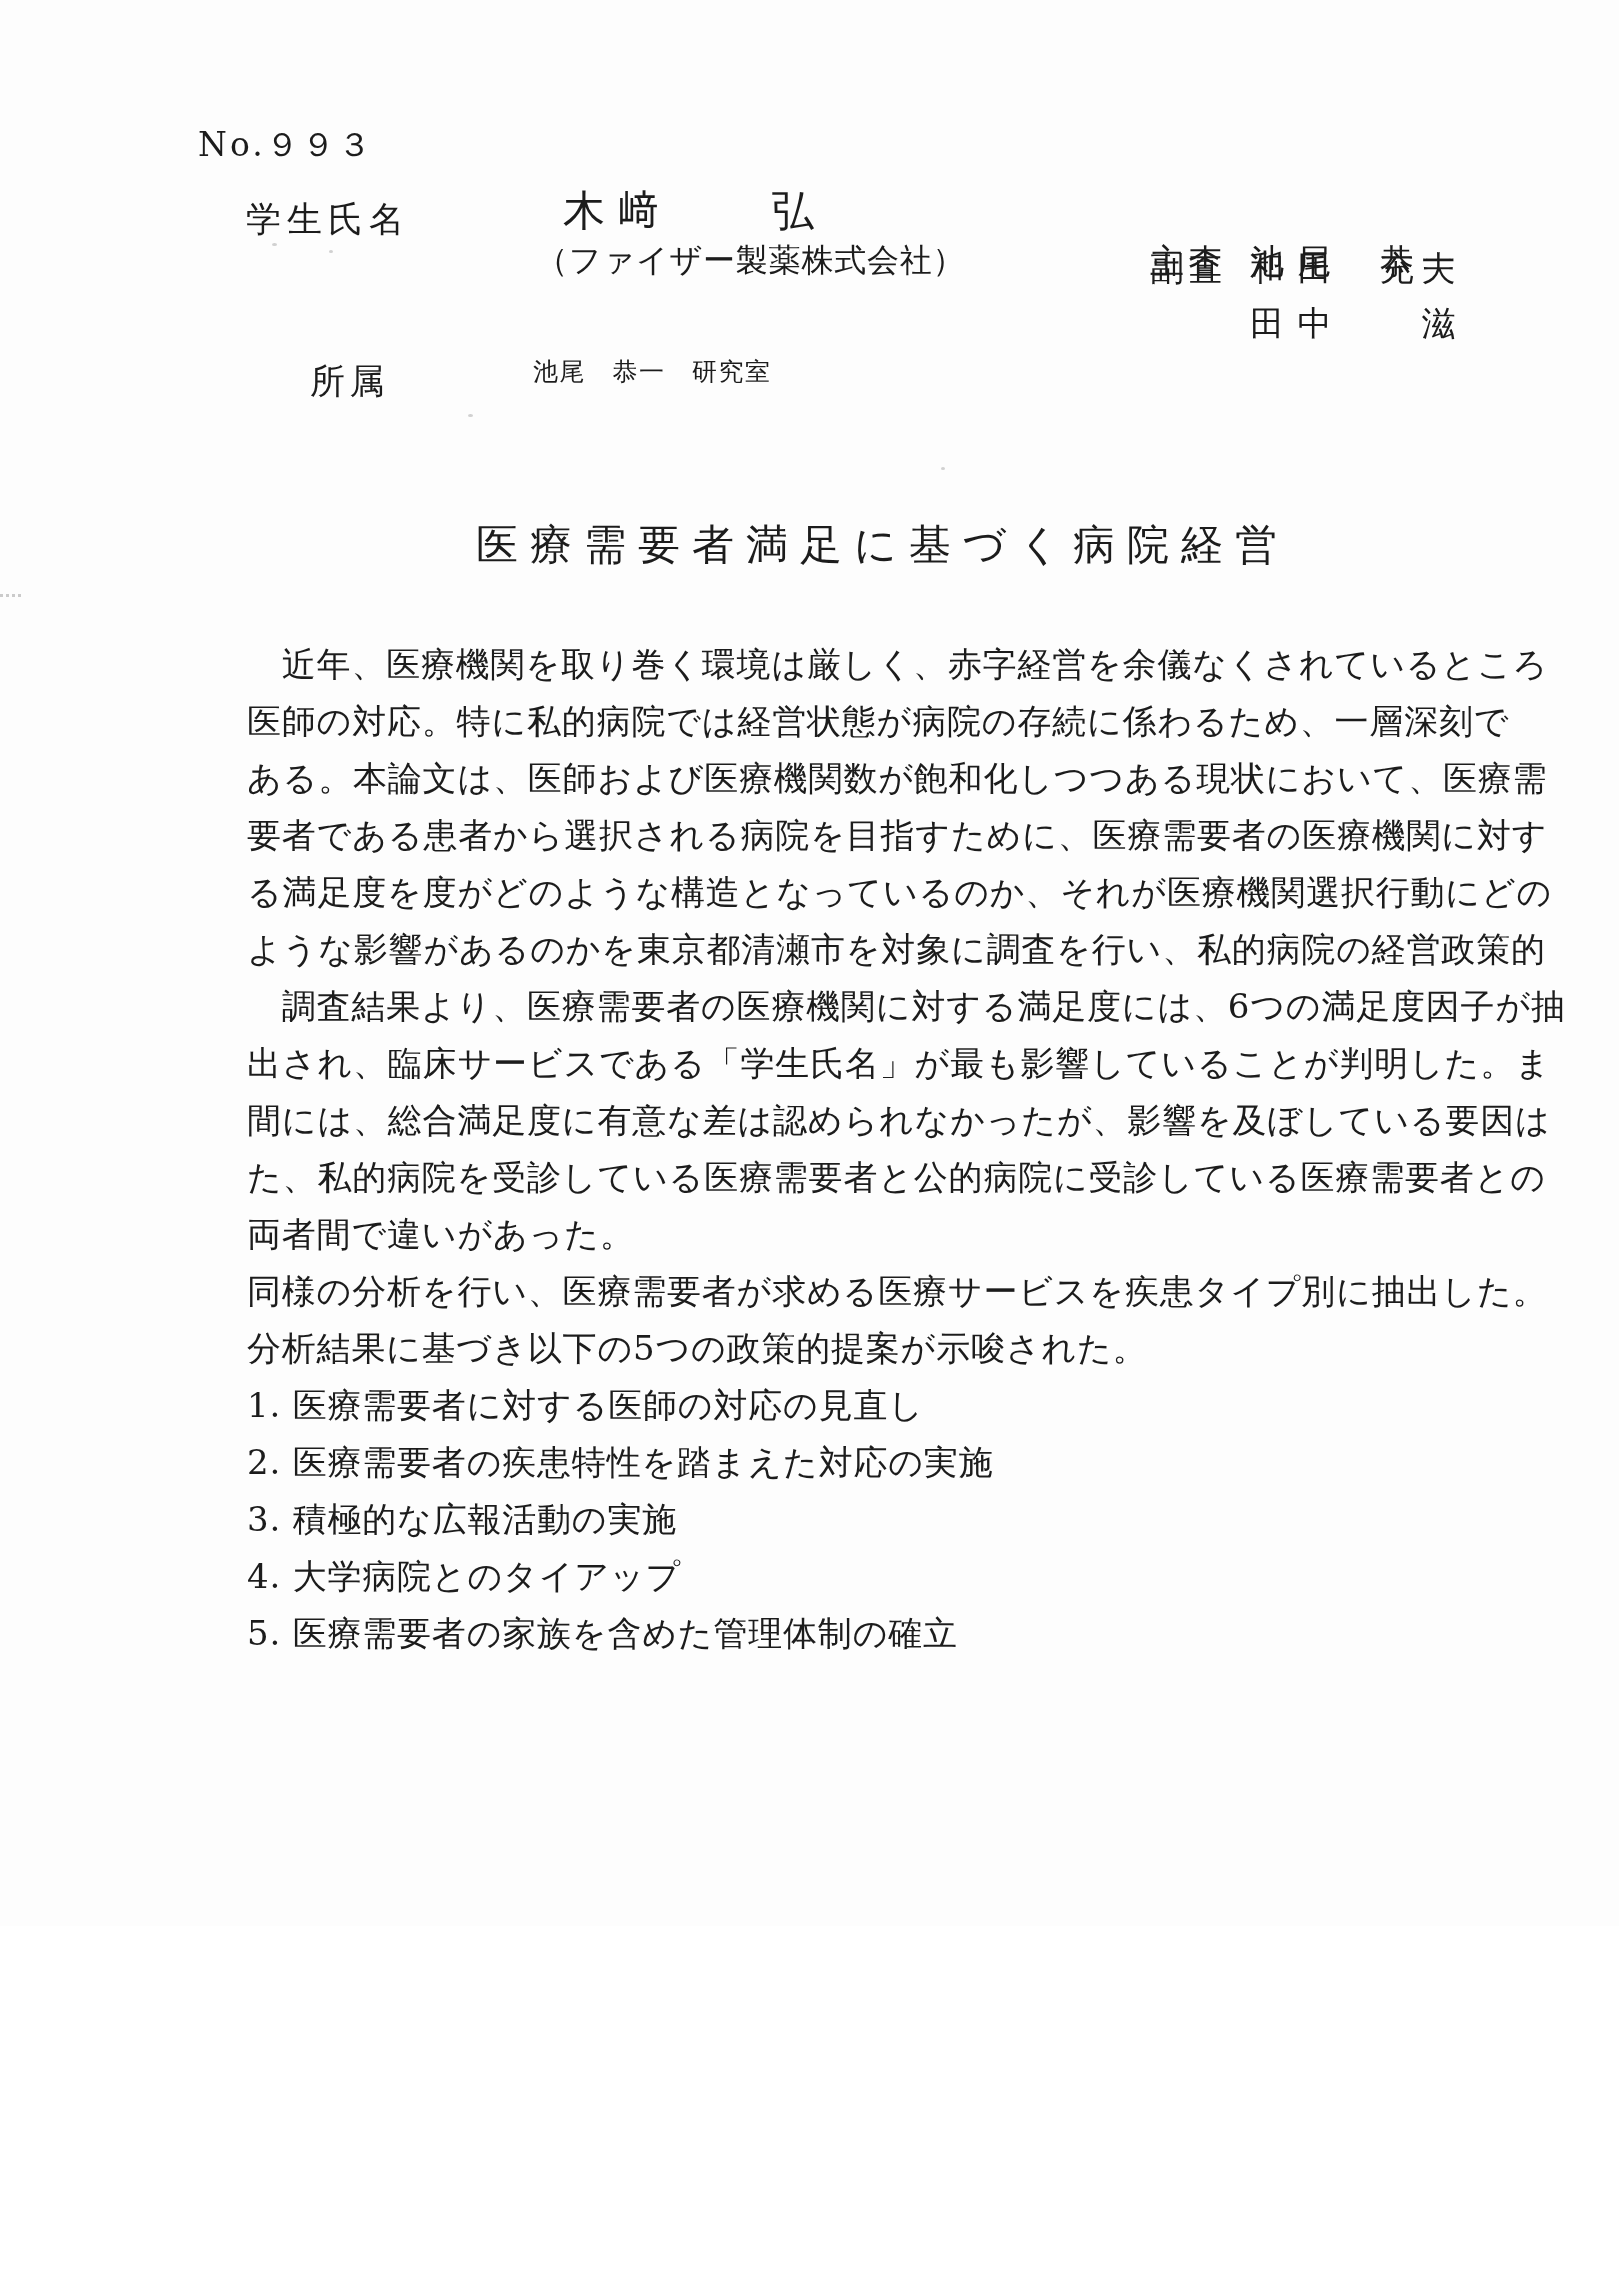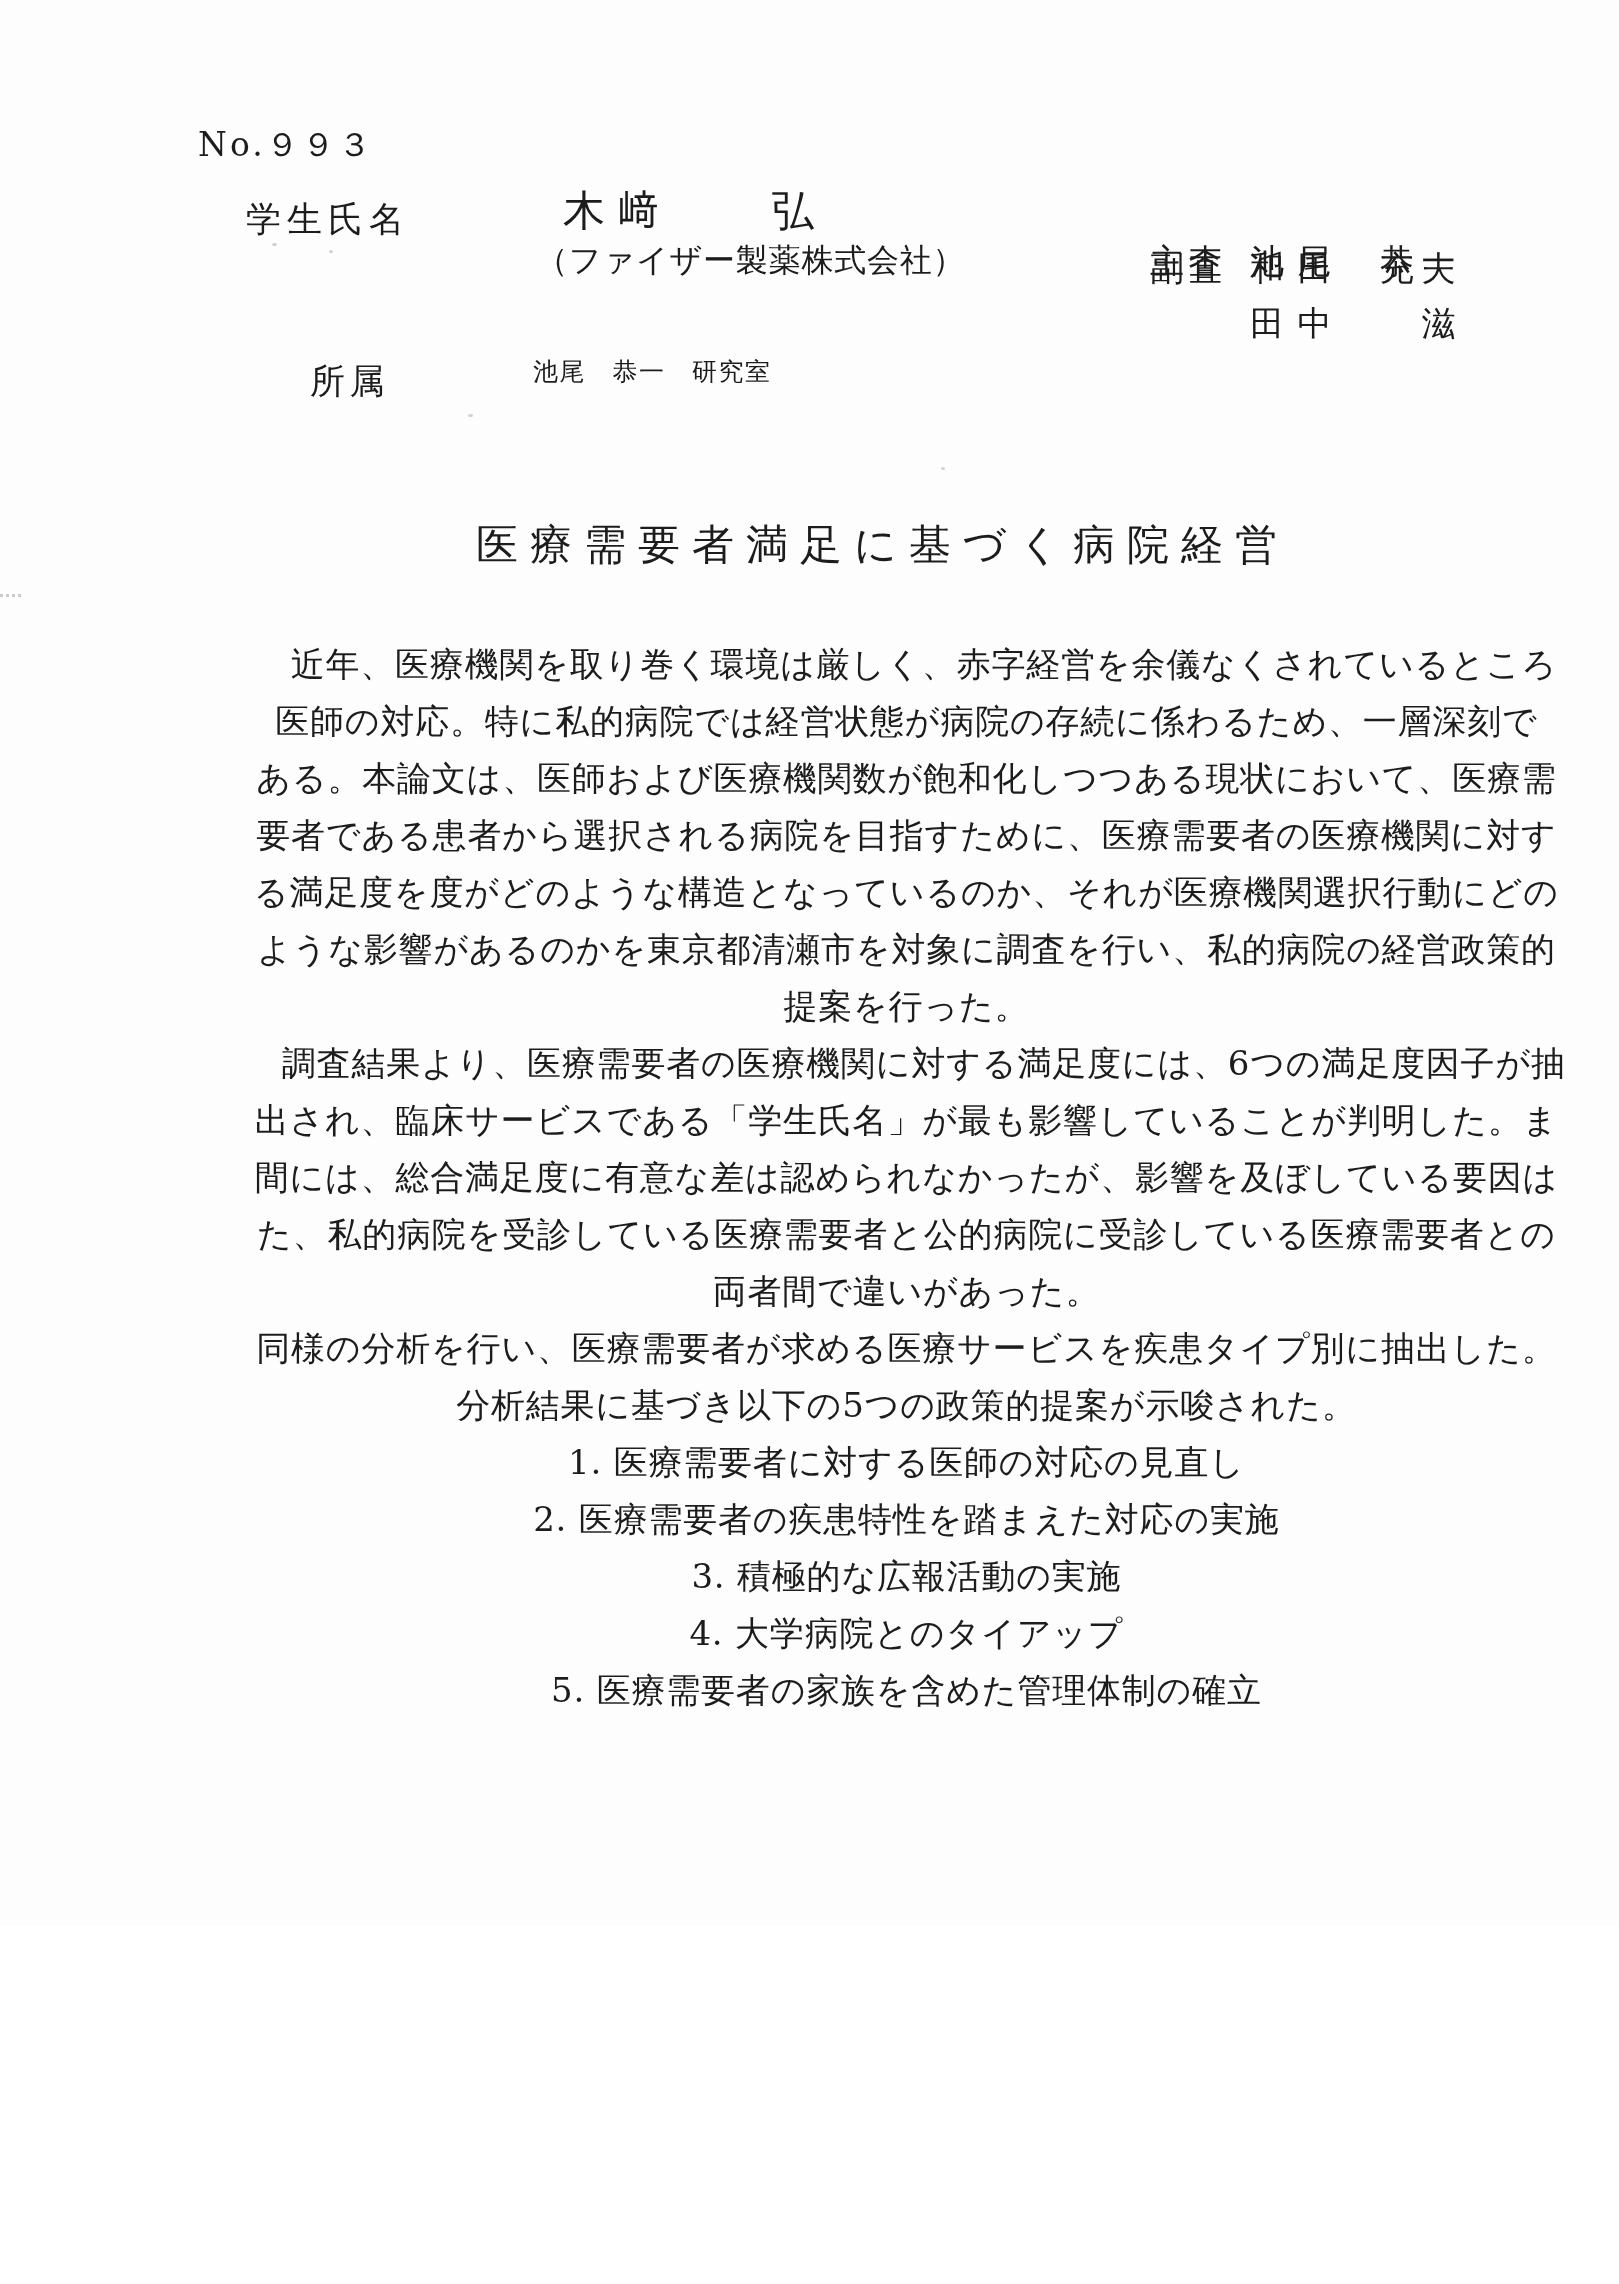--- a/index.html
+++ b/index.html
@@ -24,21 +24,21 @@
   .exam-row{left:1150px;width:313px;display:flex;align-items:flex-start;font-size:34px;}
   .exam-row .role{width:100px;letter-spacing:4.5px;}
   .exam-row .family{width:119px;letter-spacing:13.6px;}
   .exam-row .given{margin-left:auto;text-align:right;letter-spacing:7.6px;}
   .exam-row-1{top:192px;margin-top:47px;}
   .exam-row-2{top:246px;}
   .exam-row-3{top:301px;}
   .belong-label{left:310px;top:358px;font-size:35px;letter-spacing:4.5px;}
   .belong-value{left:533px;top:355px;font-size:25px;letter-spacing:1.5px;}
   .doc-title{left:476px;top:517px;font-size:42px;letter-spacing:12px;font-weight:500;}
-  .body-block{left:247px;top:636px;font-size:34px;line-height:57px;text-align:center;}
+  .body-block{left:247px;top:636px;font-size:34px;line-height:57px;}
   .body-line,.proposal-item{white-space:nowrap;letter-spacing:0.8px;}
   .page-number{left:786px;top:2144px;width:166px;text-align:center;font-size:32px;letter-spacing:6px;}
   
   .speck{position:absolute;background:#adadad;border-radius:50%;opacity:.55;}
   .speck-a{left:272px;top:243px;width:4.5px;height:3px;}
   .speck-b{left:329px;top:250px;width:3.8px;height:3px;}
   .speck-c{left:468px;top:414px;width:4.5px;height:3px;}
   .speck-d{left:941px;top:467px;width:3.8px;height:3px;}
   .edge-mark{
     position:absolute;left:0;top:594px;width:21px;height:0;
@@ -79,21 +79,20 @@
   <div class="abs doc-title">医療需要者満足に基づく病院経営</div>
 
   <div class="abs body-block">
     <div>
         <div class="body-line">　近年、医療機関を取り巻く環境は厳しく、赤字経営を余儀なくされているところ</div>
         <div class="body-line">医師の対応。特に私的病院では経営状態が病院の存続に係わるため、一層深刻で</div>
         <div class="body-line">ある。本論文は、医師および医療機関数が飽和化しつつある現状において、医療需</div>
         <div class="body-line">要者である患者から選択される病院を目指すために、医療需要者の医療機関に対す</div>
         <div class="body-line">る満足度を度がどのような構造となっているのか、それが医療機関選択行動にどの</div>
         <div class="body-line">ような影響があるのかを東京都清瀬市を対象に調査を行い、私的病院の経営政策的</div>
-        <div class="body-line">提案を行った。</div>
         <div class="body-line">　調査結果より、医療需要者の医療機関に対する満足度には、6つの満足度因子が抽</div>
         <div class="body-line">出され、臨床サービスである「学生氏名」が最も影響していることが判明した。ま</div>
         <div class="body-line">間には、総合満足度に有意な差は認められなかったが、影響を及ぼしている要因は</div>
         <div class="body-line">た、私的病院を受診している医療需要者と公的病院に受診している医療需要者との</div>
         <div class="body-line">両者間で違いがあった。</div>
         <div class="body-line">同様の分析を行い、医療需要者が求める医療サービスを疾患タイプ別に抽出した。</div>
         <div class="body-line">分析結果に基づき以下の5つの政策的提案が示唆された。</div>
       </div>
     <div>
         <div class="proposal-item">1. 医療需要者に対する医師の対応の見直し</div>

